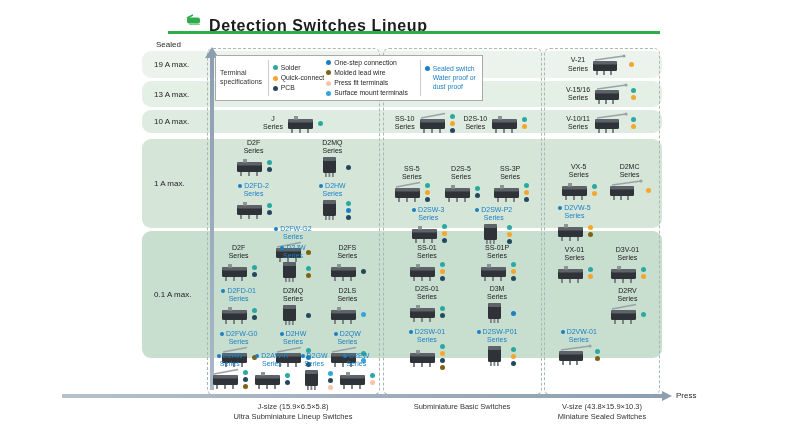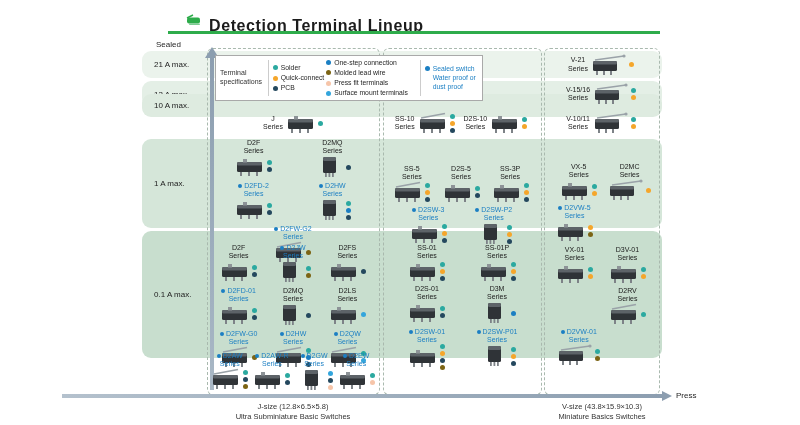--- a/index.html
+++ b/index.html
@@ -10,21 +10,21 @@
   .page-title{position:absolute;left:209px;top:6px;font-size:16px;font-weight:bold;
               letter-spacing:.6px;color:#1c1c1c;z-index:6;}
   .title-rule{position:absolute;left:168px;top:31px;width:492px;height:3px;
               background:var(--brand_green);z-index:6;}
   
   .band{position:absolute;left:142px;width:520px;border-radius:9px;z-index:1;
         display:flex;align-items:center;}
   .band span{padding-left:12px;font-size:8px;color:#222;}
   .b21{top:51px;height:27px;background:var(--band_21a);}
   .b15{top:81px;height:26px;background:var(--band_15a);}
-  .b10{top:94px;height:23px;background:var(--band_10a);}
+  .b10{top:110px;height:23px;background:var(--band_10a);}
   .b5 {top:139px;height:89px;background:var(--band_5a);}
   .b01{top:231px;height:127px;background:var(--band_01a);}
   .ratings-label{position:absolute;left:156px;top:40px;font-size:8px;z-index:3;}
   
   .vaxis{position:absolute;left:210px;top:57px;width:4px;height:333px;z-index:3;
          background:linear-gradient(to bottom,var(--axis_gray),#a9b8c6);}
   .vaxis-head{position:absolute;left:205px;top:47px;width:0;height:0;z-index:3;
          border-left:7px solid transparent;border-right:7px solid transparent;
          border-bottom:11px solid var(--axis_gray);}
   .haxis{position:absolute;left:62px;top:394px;width:600px;height:4px;z-index:3;
@@ -106,26 +106,26 @@
 
 <div class="page">
 
   <span class="hdr-logo">
     <svg width="17" height="13" viewBox="0 0 17 13">
       <path d="M1 5 L7 2" stroke="#2EAC4B" stroke-width="1.4" fill="none"></path>
       <rect x="1" y="4.5" width="13" height="6" rx="2" fill="#2EAC4B"></rect>
       <rect x="3" y="10.5" width="11" height="1.6" rx="0.8" fill="#7ECb93"></rect>
     </svg>
   </span>
-  <h1 class="page-title">Detection Terminal Lineup</h1>
+  <h1 class="page-title">Detection Switches Lineup</h1>
   <div class="title-rule"></div>
 
   <div class="ratings-label">Sealed</div>
   <div class="band b21">
-      <span>21 A max.</span>
+      <span>19 A max.</span>
     </div>
   <div class="band b15">
       <span>13 A max.</span>
     </div>
   <div class="band b10">
       <span>10 A max.</span>
     </div>
   <div class="band b5">
       <span>1 A max.</span>
     </div>
@@ -1137,23 +1137,24 @@
           </span>
         </div>
       </div>
     </div>
 
   <div class="haxis"></div>
   <div class="haxis-head"></div>
   <div class="size-label">Press</div>
 
   <div class="sizegrp g1">
-    <div>J-size (12.8×6.5×5.8)</div>
-    <div>Ultra Subminiature Basic Switches</div>
+    <div>J-size (15.9×6.5×5.8)</div>
+    <div>Ultra Subminiature Lineup Switches</div>
   </div>
   <div class="sizegrp g2">
+    <div>Subminiature Basic Switches</div>
   </div>
   <div class="sizegrp g3">
     <div>V-size (43.8×15.9×10.3)</div>
-    <div>Miniature Basics Switches</div>
+    <div>Miniature Sealed Switches</div>
   </div>
 
 </div>
 
 </body></html>

